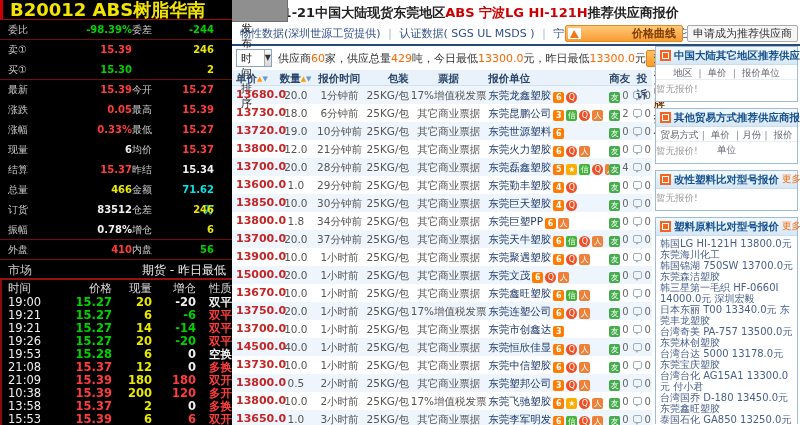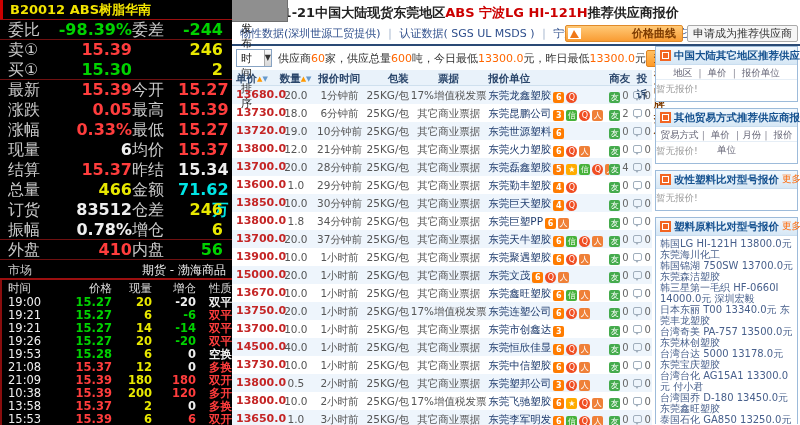--- a/index.html
+++ b/index.html
@@ -2,24 +2,24 @@
 <html><head>
 <meta charset="utf-8">
 <style>
   * { margin:0; padding:0; box-sizing:border-box; }
   body { font-family:"DejaVu Sans", sans-serif; background:#666; }
   #app { width:800px; height:425px; display:flex; overflow:hidden; position:relative; background:#fff; }
 
   
   .terminal { width:232px; height:425px; background:#000; flex:none; overflow:hidden; }
   .t-title { height:20px; line-height:20px; padding-left:10px; color:#f2e400; font-weight:bold;
-             font-size:13px; border-bottom:1px solid #9b0f0f; position:relative; }
+             font-size:18px; border-bottom:1px solid #9b0f0f; position:relative; }
   .t-title .redbar { position:absolute; left:0; top:0; width:3px; height:100%; background:#c00; }
   .t-row { display:grid; grid-template-columns:42px 82px 46px 1fr; height:20px; line-height:20px;
-           padding:0 9px 0 8px; font-size:16px; }
+           padding:0 18px 0 8px; font-size:10px; }
   .t-row .lb { color:#c9c9c9; }
   .t-row .val { text-align:right; font-weight:bold; }
   .t-row.sep { border-bottom:1px solid #6e1010; }
   .t-market { display:flex; justify-content:space-between; padding:0 6px 0 8px; height:20px;
               line-height:20px; font-size:12px; border-bottom:2px solid #9b0f0f; }
   .t-market .lb { color:#c9c9c9; } .t-market .val { color:#eee; }
   .c-red { color:#ff3d3d; } .c-green { color:#00d200; } .c-yellow { color:#e8e800; }
   .c-cyan { color:#00e5e5; } .c-white { color:#efefef; }
   .tick { border-left:2px solid #8a0d0d; }
   .tick-h, .tick-r { display:grid; grid-template-columns:42px 62px 40px 44px 1fr; padding:0 0 0 6px; }
@@ -190,21 +190,21 @@
         </div>
         <div class="t-row sep">
           <span class="lb">外盘</span>
           <span class="val c-red">410</span>
           <span class="lb">内盘</span>
           <span class="val c-green">56</span>
         </div>
       </div>
     <div class="t-market">
       <span class="lb">市场</span>
-      <span class="val">期货 - 渤海商品</span>
+      <span class="val">期货 - 昨日最低</span>
     </div>
     <div class="tick">
       <div class="tick-h" id="tick-head">
           <span>时间</span>
           <span>价格</span>
           <span>现量</span>
           <span>增仓</span>
           <span>性质</span>
         </div>
       <div id="tick-body">
@@ -295,21 +295,21 @@
     </div>
     <div class="w-divider"></div>
 
     <div class="content">
       <div class="main">
         <div class="filter">
           <span class="sel">
             <span class="sel-text">按发布时间排序</span>
             <span class="sel-arrow">▼</span>
           </span>
-          <span class="summary" id="summary"><span>供应商</span><span class="hl">60</span><span>家，供应总量</span><span class="hl">600</span><span>吨，今日最低</span><span class="hl">13300.0</span><span>元，昨日最低</span><span class="hl">13300.0</span><span>元</span></span>
+          <span class="summary" id="summary"><span>供应商</span><span class="hl">60</span><span>家，供应总量</span><span class="hl">429</span><span>吨，今日最低</span><span class="hl">13300.0</span><span>元，昨日最低</span><span class="hl">13300.0</span><span>元</span></span>
           <span class="view-btn">查看副牌报价</span>
         </div>
         <div class="qt-h" id="qt-head">
             <div class="cl-price"><span>单价</span><span class="sort-ic sort-up">▲</span><span class="sort-ic sort-dn">▼</span></div>
             <div class="cl-qty"><span>数量</span><span class="sort-ic sort-up">▲</span><span class="sort-ic sort-dn">▼</span></div>
             <div class="cl-time"><span>报价时间</span></div>
             <div class="cl-pack"><span>包装</span></div>
             <div class="cl-inv"><span>票据</span></div>
             <div class="cl-comp"><span>报价单位</span></div>
             <div class="cl-fr"><span>商友</span></div>

